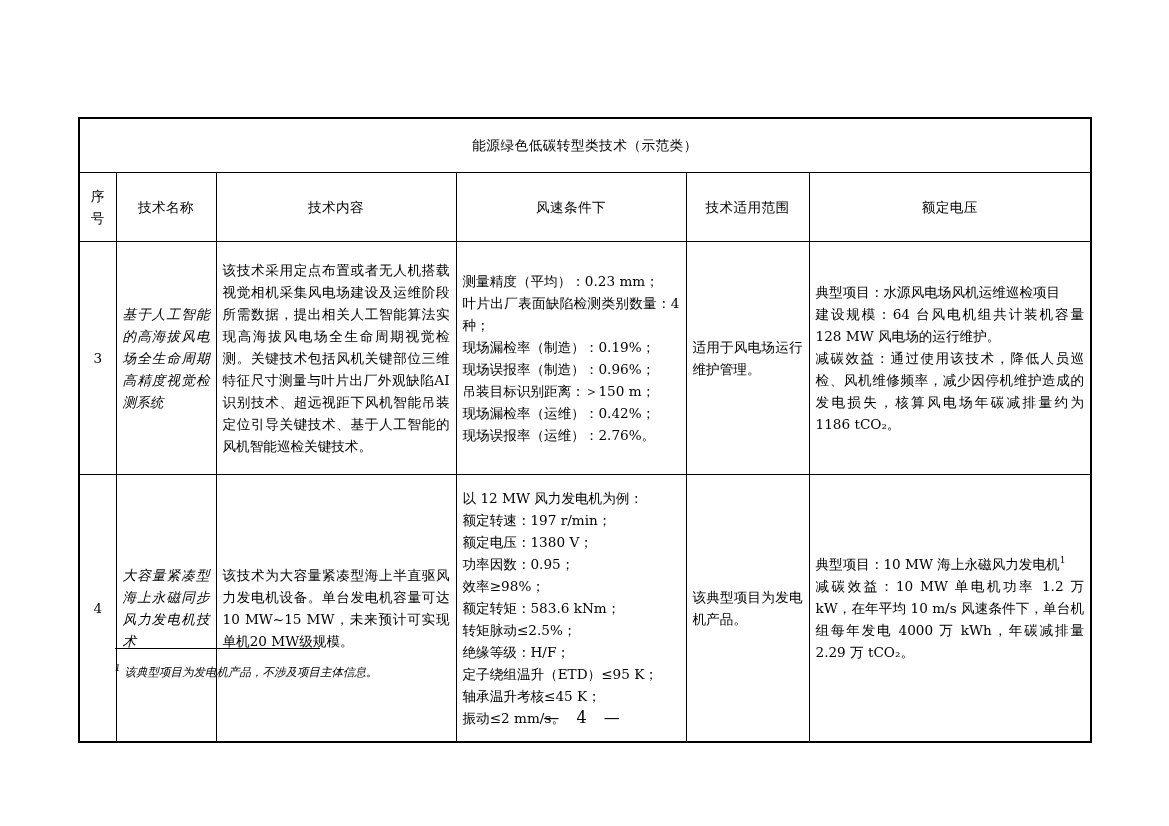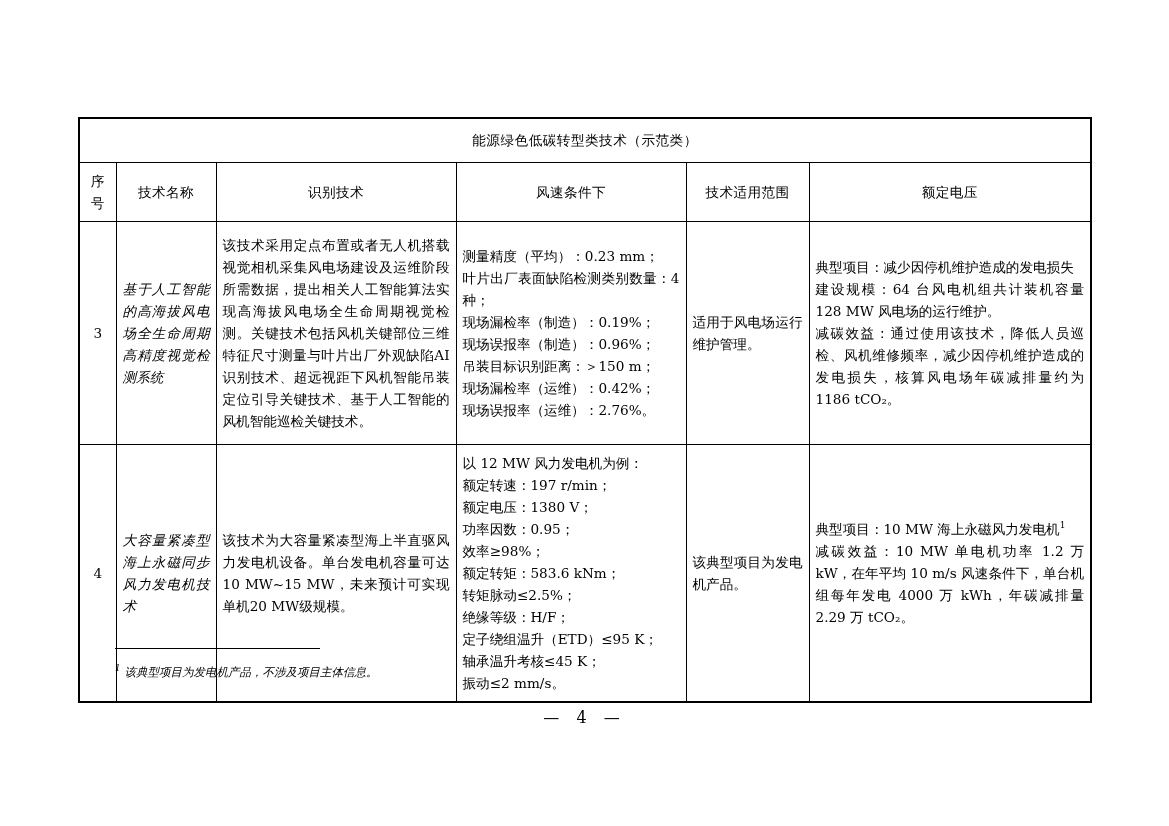--- a/index.html
+++ b/index.html
@@ -31,21 +31,21 @@
     width: 1012px;
   }
   table.doc {
     border-collapse: collapse;
     width: 1012px;
     table-layout: fixed;
   }
   table.doc td {
     border: 1px solid #000000;
     vertical-align: middle;
-    padding: 7px 4px;
+    padding: 12px 4px;
     font-size: 13.6px;
     line-height: 1.62;
     font-family: "DejaVu Serif", "Liberation Serif", serif;
     margin-top: 24px;
   }
   
   table.doc {
     border: 2px solid #000;
   }
 
@@ -154,21 +154,21 @@
           <col class="c-scope">
           <col class="c-proj">
       </colgroup>
       <tbody>
         <tr>
           <td class="title-cell" colspan="6">能源绿色低碳转型类技术（示范类）</td>
         </tr>
         <tr>
           <td class="hdr-cell">序号</td>
           <td class="hdr-cell">技术名称</td>
-          <td class="hdr-cell">识别技术</td>
+          <td class="hdr-cell">技术内容</td>
           <td class="hdr-cell">风速条件下</td>
           <td class="hdr-cell">技术适用范围</td>
           <td class="hdr-cell">额定电压</td>
         </tr>
 
         <tr class="row-3">
           <td class="idx-cell">3</td>
           <td class="body-cell just-name">
             <span class="txt">基于人工智能的高海拔风电场全生命周期高精度视觉检测系统</span>
           </td>
@@ -181,21 +181,21 @@
 现场漏检率（制造）：0.19%；
 现场误报率（制造）：0.96%；
 吊装目标识别距离：＞150 m；
 现场漏检率（运维）：0.42%；
 现场误报率（运维）：2.76%。</span>
           </td>
           <td class="body-cell">
             <span class="txt">适用于风电场运行维护管理。</span>
           </td>
           <td class="body-cell">
-            <span class="txt">典型项目：减少因停机维护造成的发电损失</span>
+            <span class="txt">典型项目：水源风电场风机运维巡检项目</span>
             <span class="txt">建设规模：64 台风电机组共计装机容量 128 MW 风电场的运行维护。
 减碳效益：通过使用该技术，降低人员巡检、风机维修频率，减少因停机维护造成的发电损失，核算风电场年碳减排量约为 1186 tCO₂。</span>
           </td>
         </tr>
 
         <tr class="row-4">
           <td class="idx-cell">4</td>
           <td class="body-cell just-name">
             <span class="txt">大容量紧凑型海上永磁同步风力发电机技术</span>
           </td>

